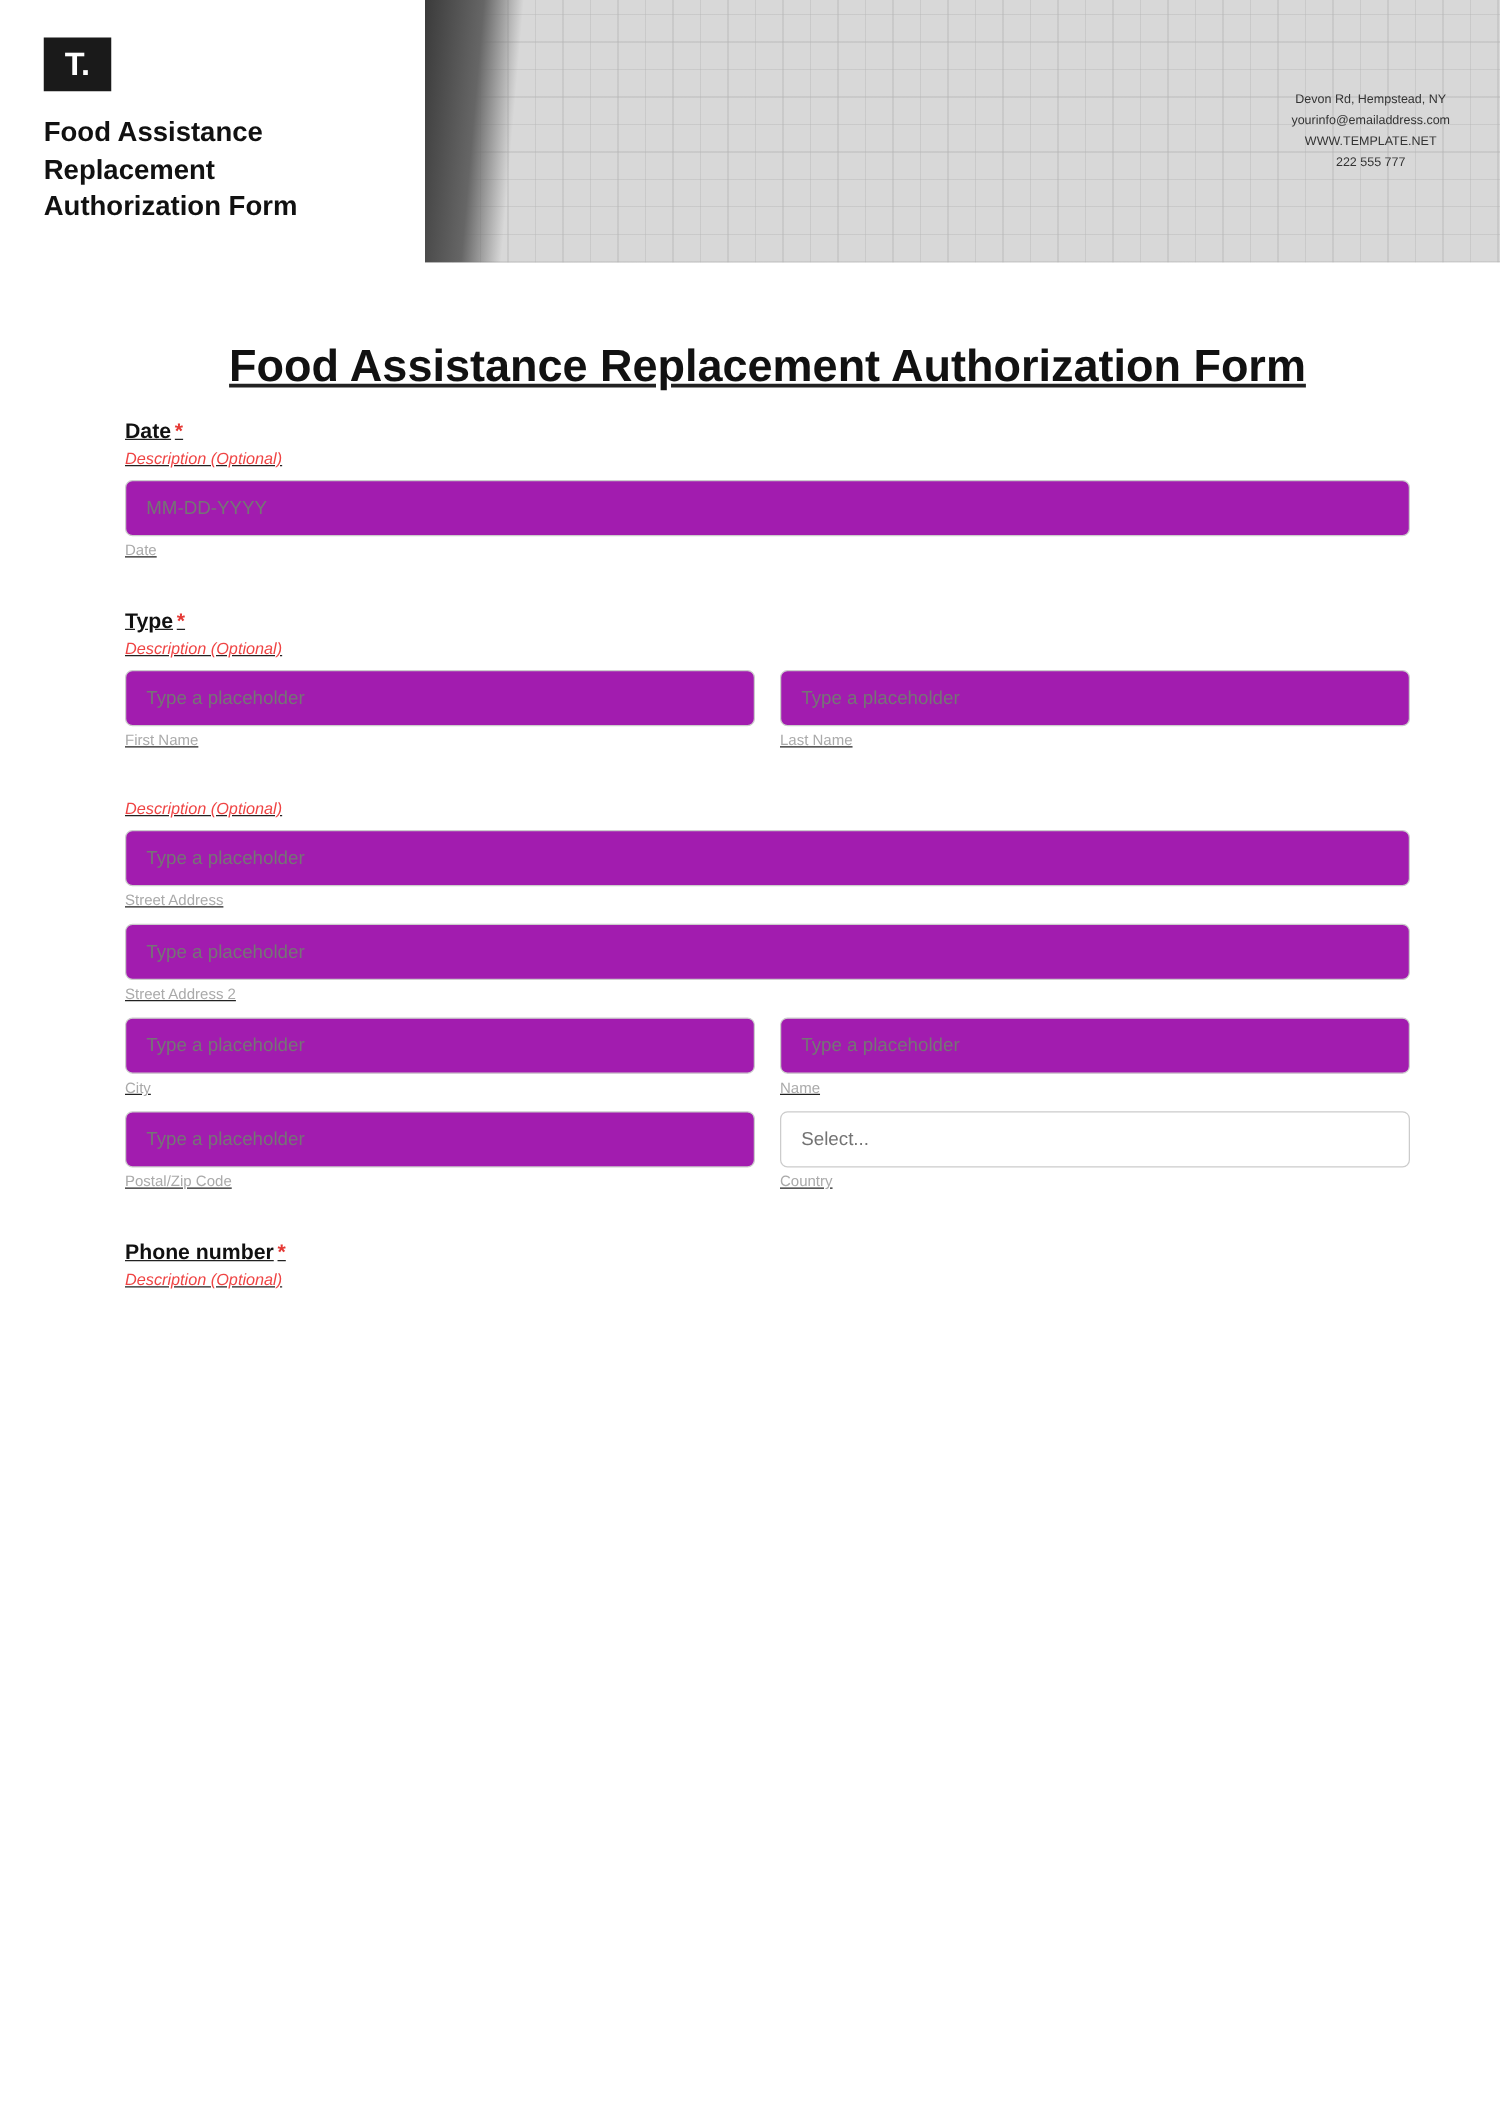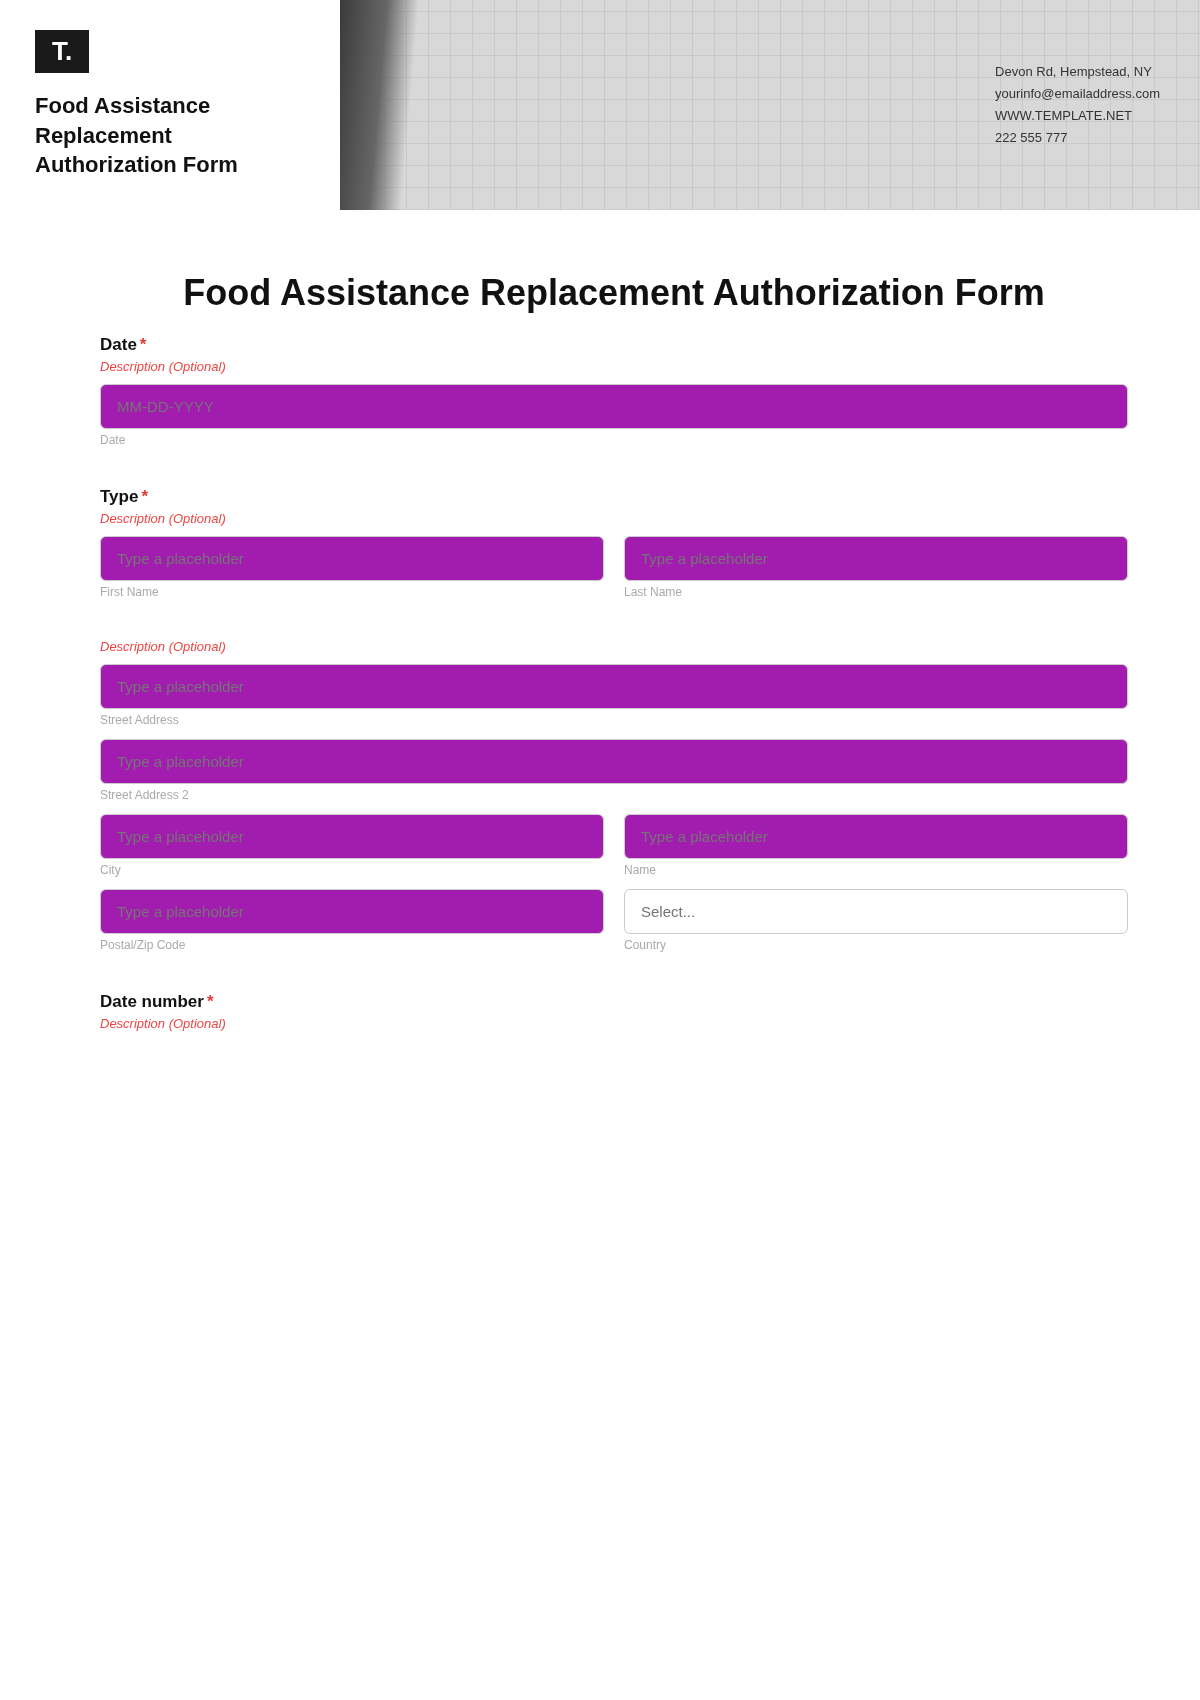--- a/index.html
+++ b/index.html
@@ -76,30 +76,31 @@
       width: 80px;
       height: 100%;
       background: linear-gradient(90deg, #3a3a3a 0%, #666 60%, transparent 100%);
       transform: skewX(-5deg) translateX(-10px);
     }
     .header-right-info {
       position: absolute;
       right: 40px;
       top: 50%;
       transform: translateY(-50%);
-      text-align: left;
+      text-align: center;
       z-index: 3;
       color: #333;
-      font-size: 13px;
+      font-size: 10px;
       line-height: 1.7;
     }
 
     
     .main-content {
       padding: 60px 72px 80px 100px;
+      text-decoration: underline;
     }
     .form-main-title {
       font-size: 36px;
       font-weight: 800;
       text-align: center;
       line-height: 1.25;
       margin-bottom: 20px;
       color: #111;
     }
     .form-subtitle {
@@ -258,18 +259,18 @@
           <option value="au">Australia</option>
           <option value="other">Other</option>
         </select>
         <div class="field-sublabel">Country</div>
       </div>
     </div>
   </div>
 
   <div class="form-section">
     <div class="field-label">
-      <span>Date number</span><span class="required-star">*</span>
+      <span>Phone number</span><span class="required-star">*</span>
     </div>
     <div class="field-description">Description (Optional)</div>
   </div>
 
 </main>
 
 </body></html>

